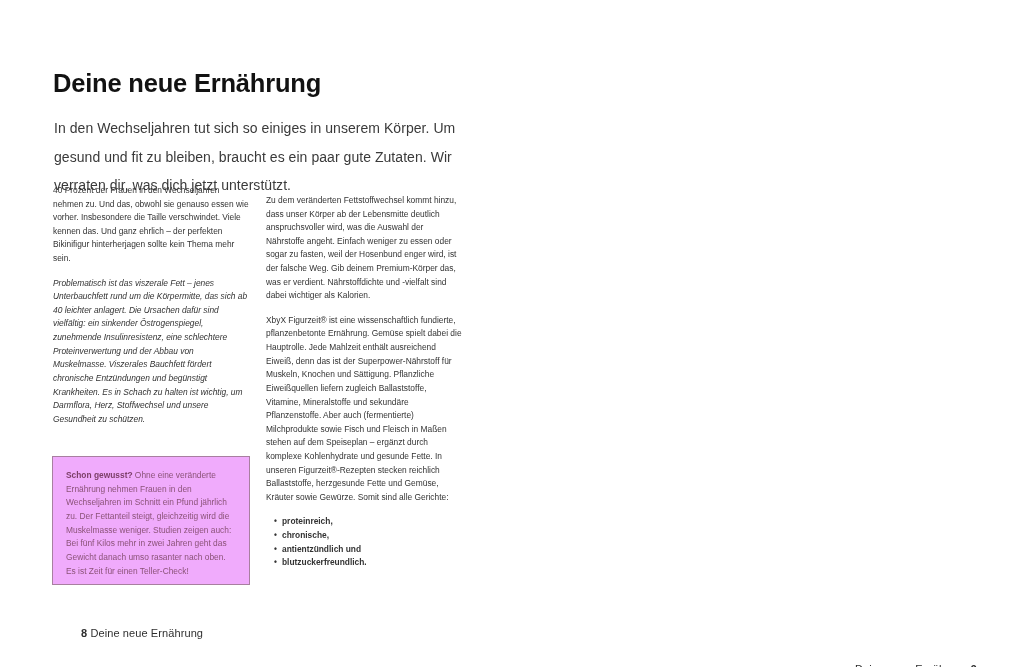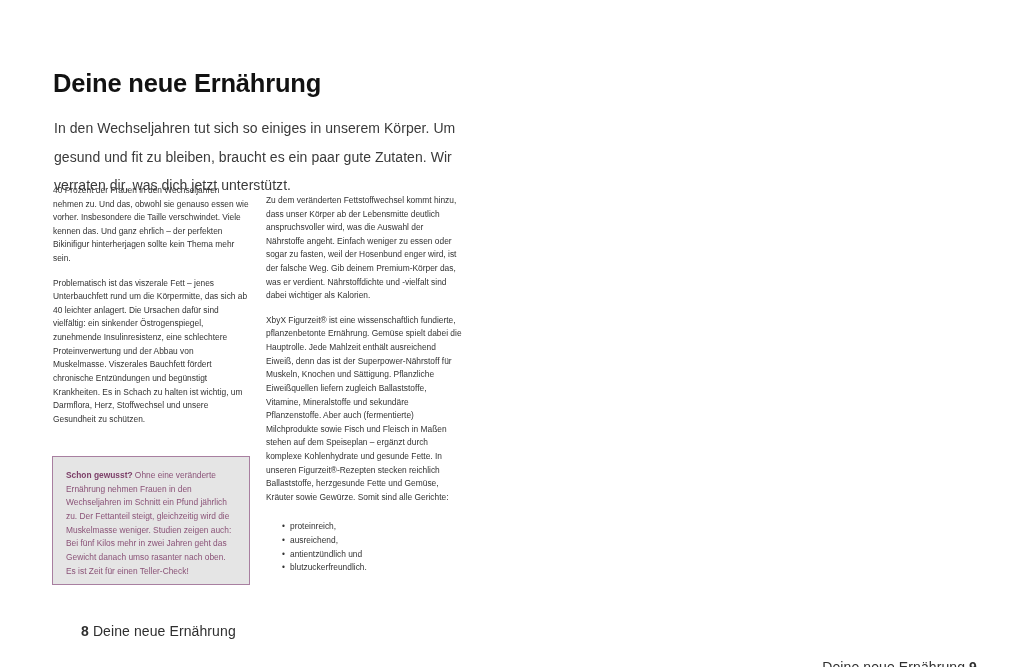--- a/index.html
+++ b/index.html
@@ -58,61 +58,61 @@
   }
 
   .col {
     position: absolute;
     font-size: 8.4px;
     line-height: 1.62;
     color: #333333;
     text-align: left;
   }
   .col p { margin: 0 0 11px 0; }
-  .col p:last-child { margin-bottom: 15px; }
+  .col p:last-child { margin-bottom: 15px; font-style: italic; }
 
   .col-1 { left: 53px; top: 184px; width: 196px; }
   .col-2 { left: 266px; top: 194px; width: 197px; }
 
-  .bullets { margin: 16px; padding: 0; list-style: none; }
+  .bullets { margin: 8px; padding: 0; list-style: none; font-weight: bold; }
   .bullets li {
     font-size: 8.4px;
     line-height: 1.62;
     color: #333333;
   }
   .bullets li::before {
     content: "\2022";
     display: inline-block;
     width: 8px;
     color: #333333;
   }
 
   
   .callout {
     position: absolute;
     box-sizing: border-box;
     border: 1px solid #a87fa0;
-    background: #e5e5e5;
+    background: #f0abfc;
     color: #8a5277;
     font-size: 8.4px;
     line-height: 1.63;
     padding: 12px 13px 12px 13px;
   }
   .callout b {
     color: #7c3f68;
     font-weight: bold;
   }
 
   .callout-didyouknow { left: 52px;  top: 456px; width: 198px; height: 129px; }
 
   
   .folio {
     position: absolute;
     bottom: 28px;
-    font-size: 14px;
+    font-size: 11px;
     color: #2f2f2f;
     letter-spacing: 0.1px;
     padding-left: 28px;
   }
   .folio b { font-weight: bold; }
   .folio-left  { left: 53px; }
   .folio-right { right: 43px; }
 </style>
 </head>
 <body>
@@ -132,21 +132,21 @@
 
     <div class="callout callout-didyouknow">
       <b>Schon gewusst?</b><span> Ohne eine veränderte Ernährung nehmen Frauen in den Wechseljahren im Schnitt ein Pfund jährlich zu. Der Fettanteil steigt, gleichzeitig wird die Muskelmasse weniger. Studien zeigen auch: Bei fünf Kilos mehr in zwei Jahren geht das Gewicht danach umso rasanter nach oben. Es ist Zeit für einen Teller-Check!</span>
     </div>
 
     <div class="col col-2">
       <p>Zu dem veränderten Fettstoffwechsel kommt hinzu, dass unser Körper ab der Lebensmitte deutlich anspruchsvoller wird, was die Auswahl der Nährstoffe angeht. Einfach weniger zu essen oder sogar zu fasten, weil der Hosenbund enger wird, ist der falsche Weg. Gib deinem Premium-Körper das, was er verdient. Nährstoffdichte und -vielfalt sind dabei wichtiger als Kalorien.</p>
       <p>XbyX Figurzeit® ist eine wissenschaftlich fundierte, pflanzenbetonte Ernährung. Gemüse spielt dabei die Hauptrolle. Jede Mahlzeit enthält ausreichend Eiweiß, denn das ist der Superpower-Nährstoff für Muskeln, Knochen und Sättigung. Pflanzliche Eiweißquellen liefern zugleich Ballaststoffe, Vitamine, Mineralstoffe und sekundäre Pflanzenstoffe. Aber auch (fermentierte) Milchprodukte sowie Fisch und Fleisch in Maßen stehen auf dem Speiseplan – ergänzt durch komplexe Kohlenhydrate und gesunde Fette. In unseren Figurzeit®-Rezepten stecken reichlich Ballaststoffe, herzgesunde Fette und Gemüse, Kräuter sowie Gewürze. Somit sind alle Gerichte:</p>
       <ul class="bullets">
         <li>proteinreich,</li>
-        <li>ausreichend,</li>
+        <li>chronische,</li>
         <li>antientzündlich und</li>
         <li>blutzuckerfreundlich.</li>
       </ul>
     </div>
 
     <div class="folio folio-left">
       <b>8</b>
       <span>Deine neue Ernährung</span>
     </div>
   </div>

